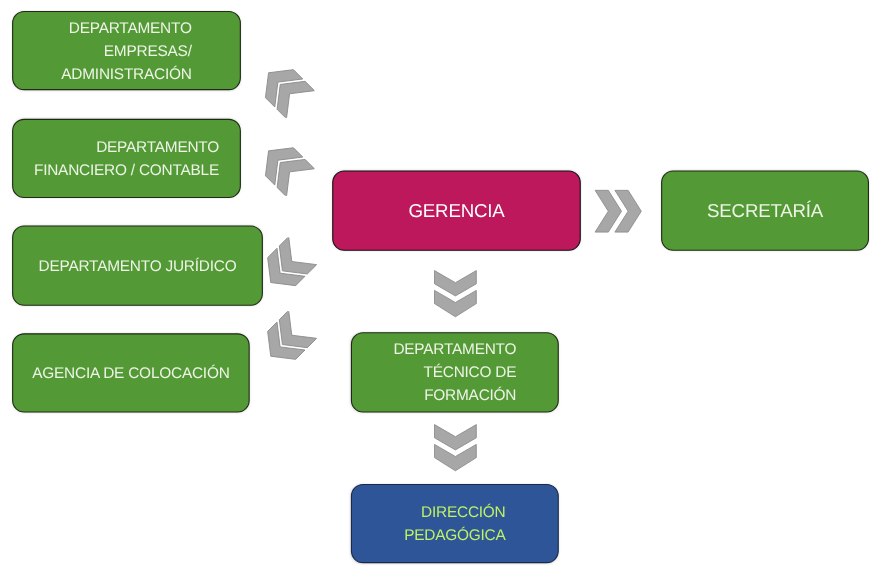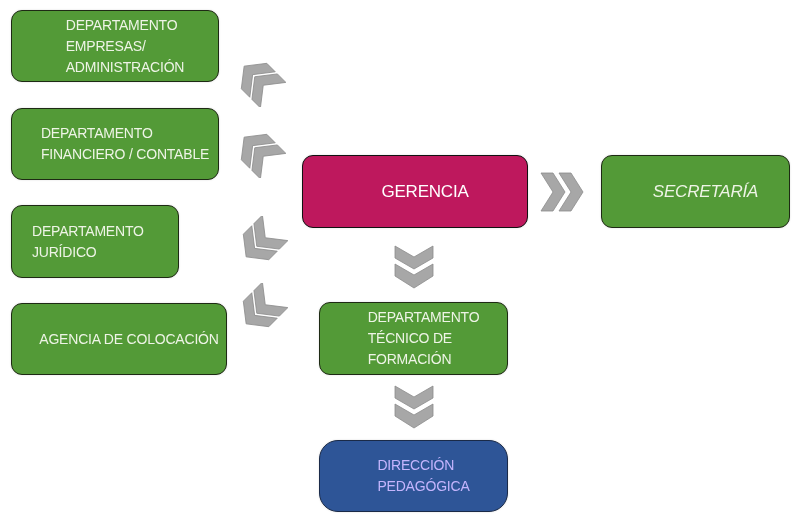--- a/index.html
+++ b/index.html
@@ -5,46 +5,45 @@
   html, body { margin: 0; padding: 0; }
   body {
     width: 794px; height: 520px; background: #ffffff;
     position: relative; overflow: hidden;
     font-family: "Liberation Sans", sans-serif;
   }
   .box {
     position: absolute; box-sizing: border-box;
     border: 1.3px solid #1e2a14; border-radius: 11px;
     display: flex; align-items: center; justify-content: center;
-    text-align: left; color: #eef4e6;
+    text-align: right; color: #eef4e6;
     font-size: 14px; line-height: 21px; letter-spacing: -0.2px;
     white-space: pre-line;
     box-shadow: 0 0 2px rgba(0,0,0,0.15);
-    padding-left: 20px;
   }
   .green { background: #539a37; }
   .dark  { background: #be185d; border-color: #111; color: #ffffff; font-size: 17px; }
-  .blue  { background: #2e5597; border-color: #1a2a48; color: #c4b5fd; border-radius: 19px; }
-  .big   { font-size: 17px; font-style: italic; }
+  .blue  { background: #2e5597; border-color: #1a2a48; color: #bef264; }
+  .big   { font-size: 17px; }
   .chev  { position: absolute; }
   .chev polygon { fill: #a7a7a7; stroke: #8c8c8c; stroke-width: 0.8; }
 </style>
 </head>
 <body>
 
 <div class="box green" style="left:11px;top:10px;width:208px;height:72px;">
   <span>DEPARTAMENTO
 EMPRESAS/
 ADMINISTRACIÓN</span>
 </div>
 <div class="box green" style="left:11px;top:108px;width:208px;height:72px;">
   <span>DEPARTAMENTO
 FINANCIERO / CONTABLE</span>
 </div>
-<div class="box green" style="left:11px;top:205px;width:168px;height:73px;">
+<div class="box green" style="left:11px;top:205px;width:228px;height:73px;">
   <span>DEPARTAMENTO JURÍDICO</span>
 </div>
 <div class="box green" style="left:11px;top:303px;width:216px;height:72px;">
   <span>AGENCIA DE COLOCACIÓN</span>
 </div>
 
 <div class="box dark" style="left:302px;top:155px;width:226px;height:73px;">
   <span>GERENCIA</span>
 </div>
 <div class="box green big" style="left:601px;top:155px;width:189px;height:73px;">

